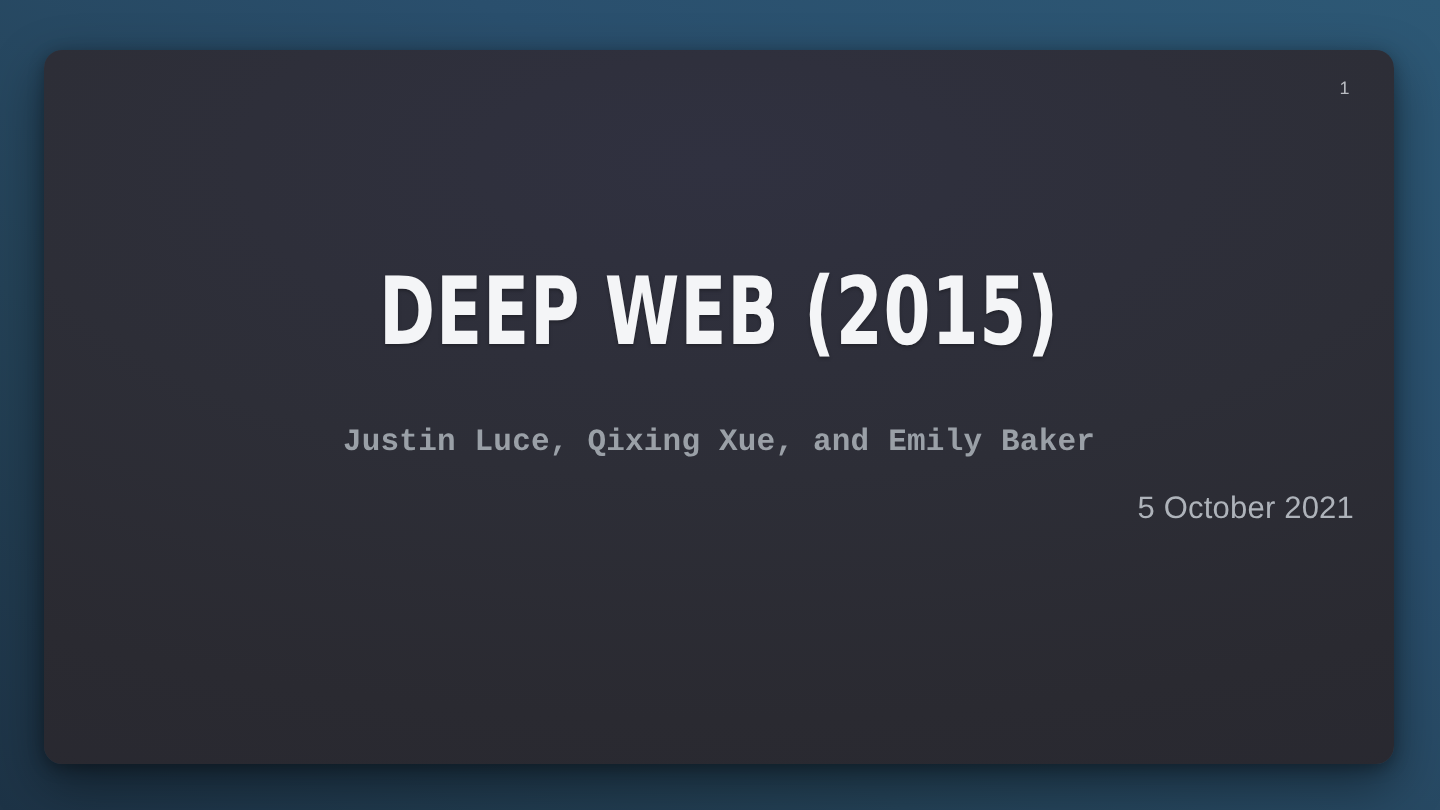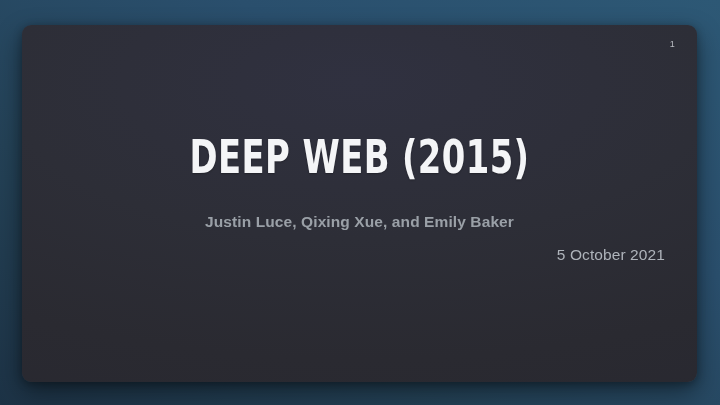--- a/index.html
+++ b/index.html
@@ -53,42 +53,42 @@
     font-family: "Liberation Sans", sans-serif;
   }
 
   
   .slide-content {
     position: absolute;
     left: 0;
     right: 0;
     top: 108px;
     text-align: center;
-    padding: 0 32px;
+    padding: 0 20px;
     box-sizing: border-box;
   }
 
   .slide-title {
     margin: 0;
     font-family: "DejaVu Sans Condensed", "Liberation Sans Narrow", "Liberation Sans", sans-serif;
     font-weight: 700;
     font-size: 47px;
     line-height: 1.04;
     letter-spacing: 0.5px;
     color: #f4f5f7;
     text-transform: uppercase;
     transform: scaleX(0.80);
     transform-origin: center center;
     white-space: nowrap;
     text-shadow: 0 1px 2px rgba(0, 0, 0, 0.28);
   }
 
   .slide-authors {
     margin: 30px 0 0 0;
-    font-family: Liberation Sans, sans-serif;
+    font-family: Liberation Mono, monospace;
     font-weight: 700;
     font-size: 15.5px;
     line-height: 1.25;
     letter-spacing: 0.1px;
     color: #9aa0a7;
   }
 
   .slide-date {
     margin: 14px 0 0 0;
     font-family: "Liberation Sans", sans-serif;

